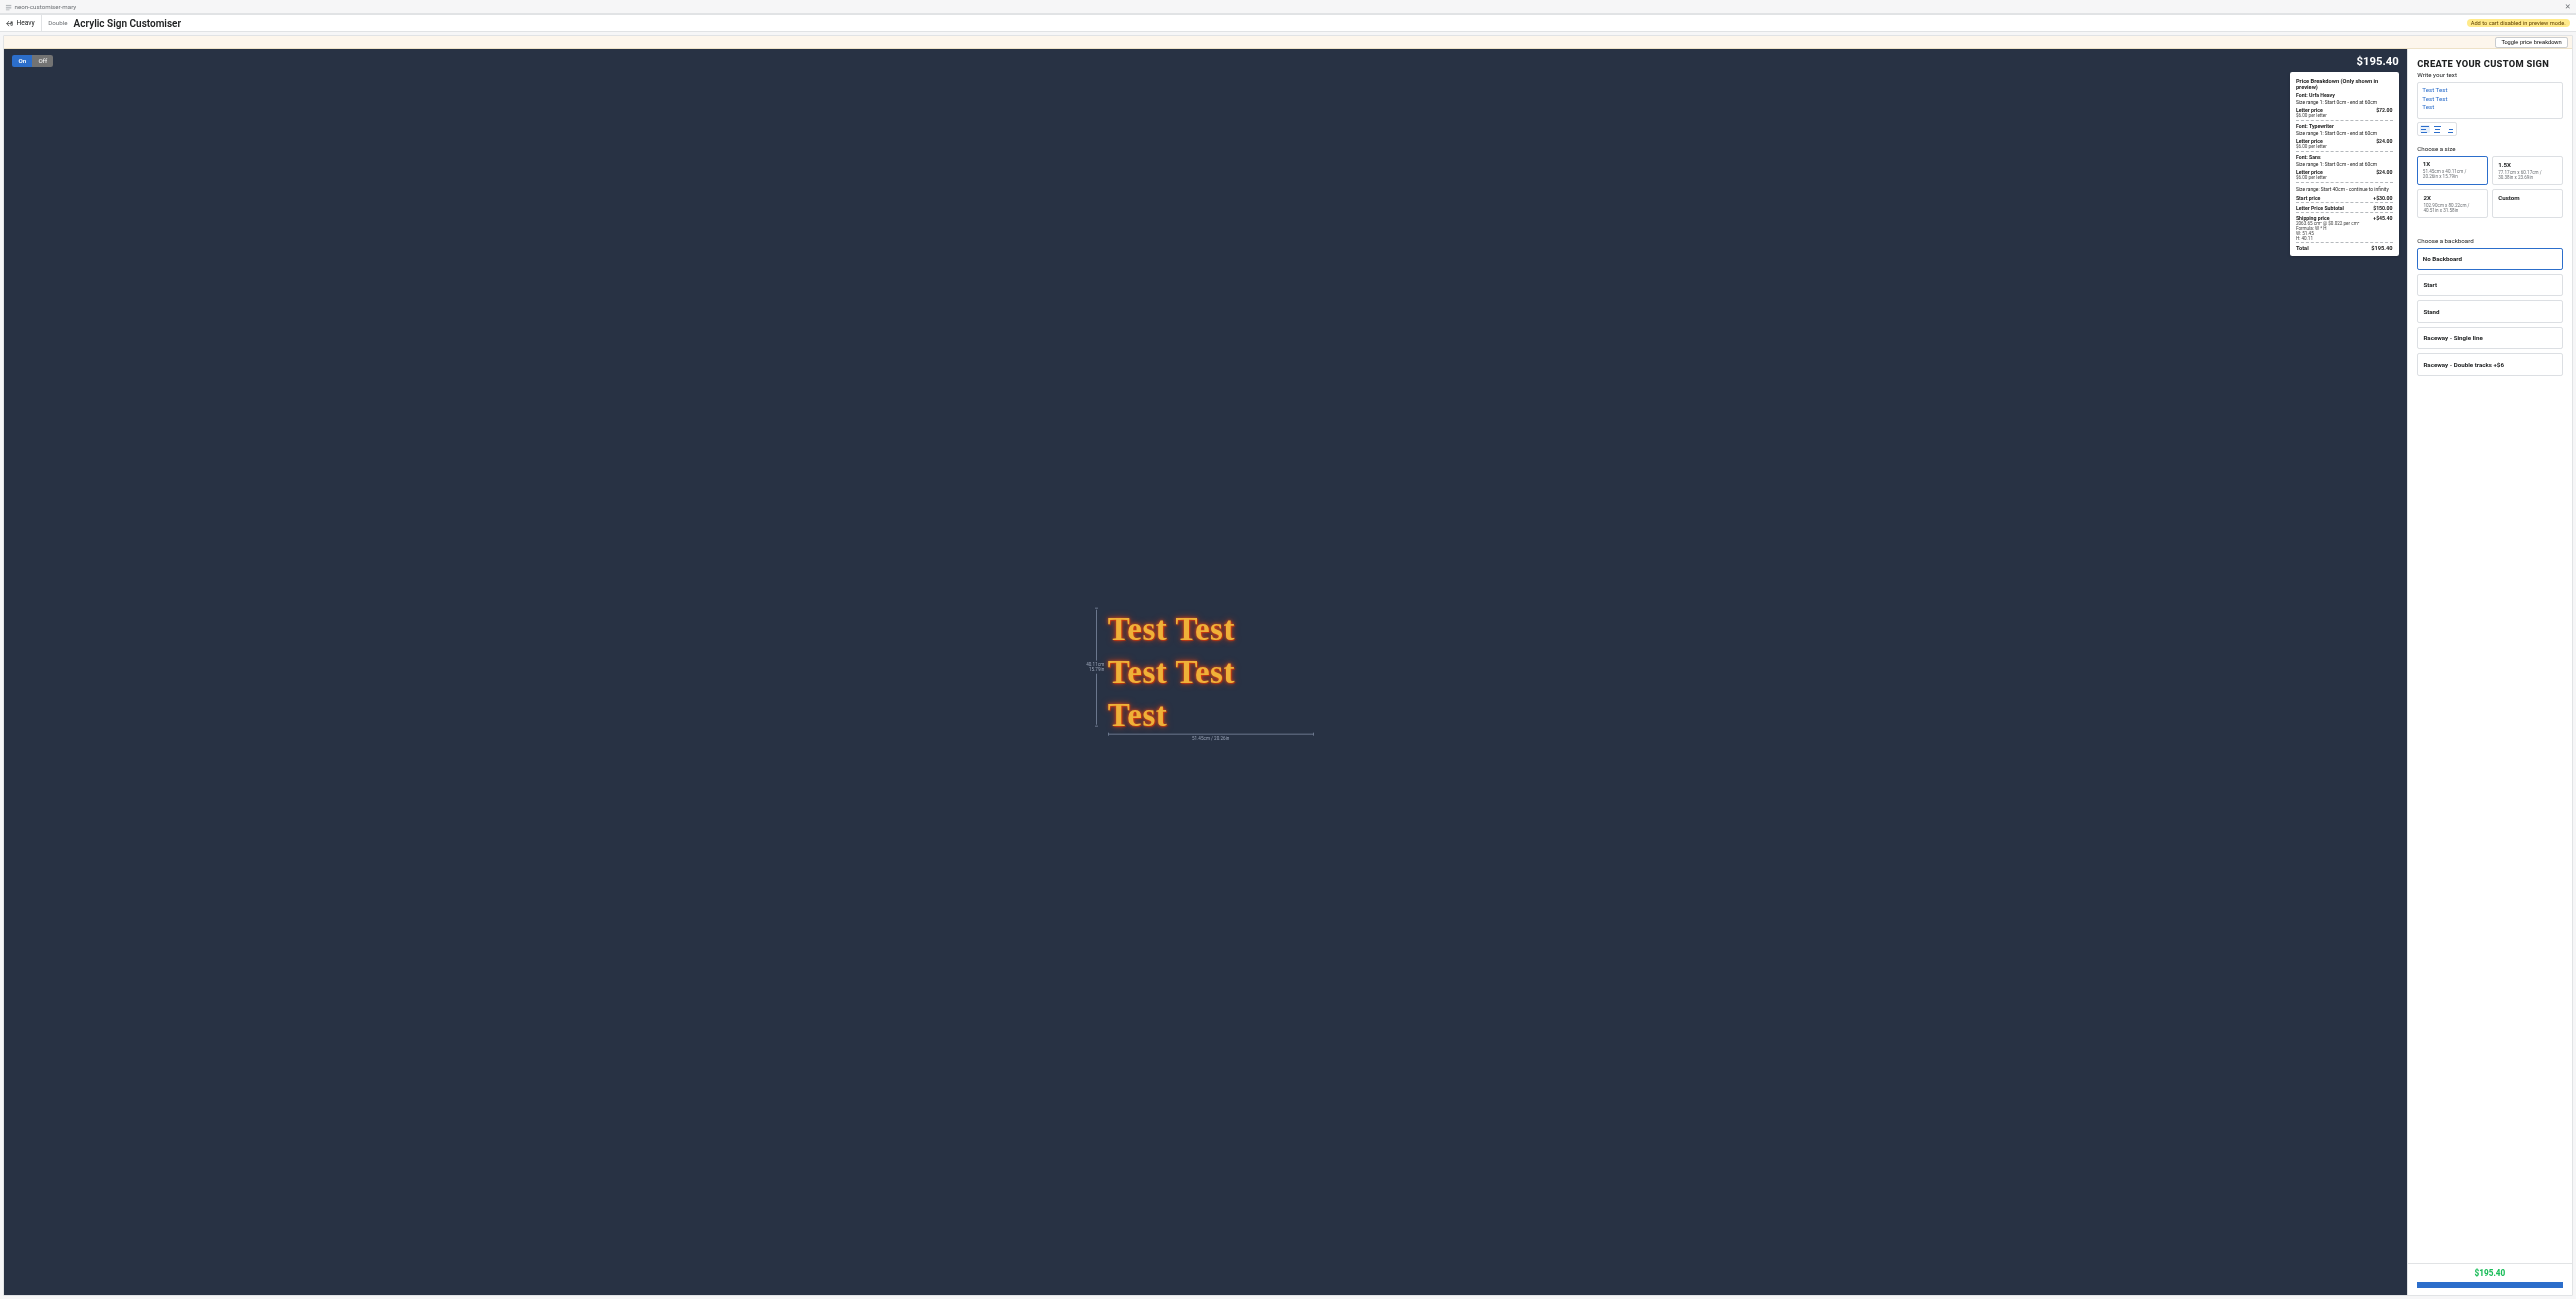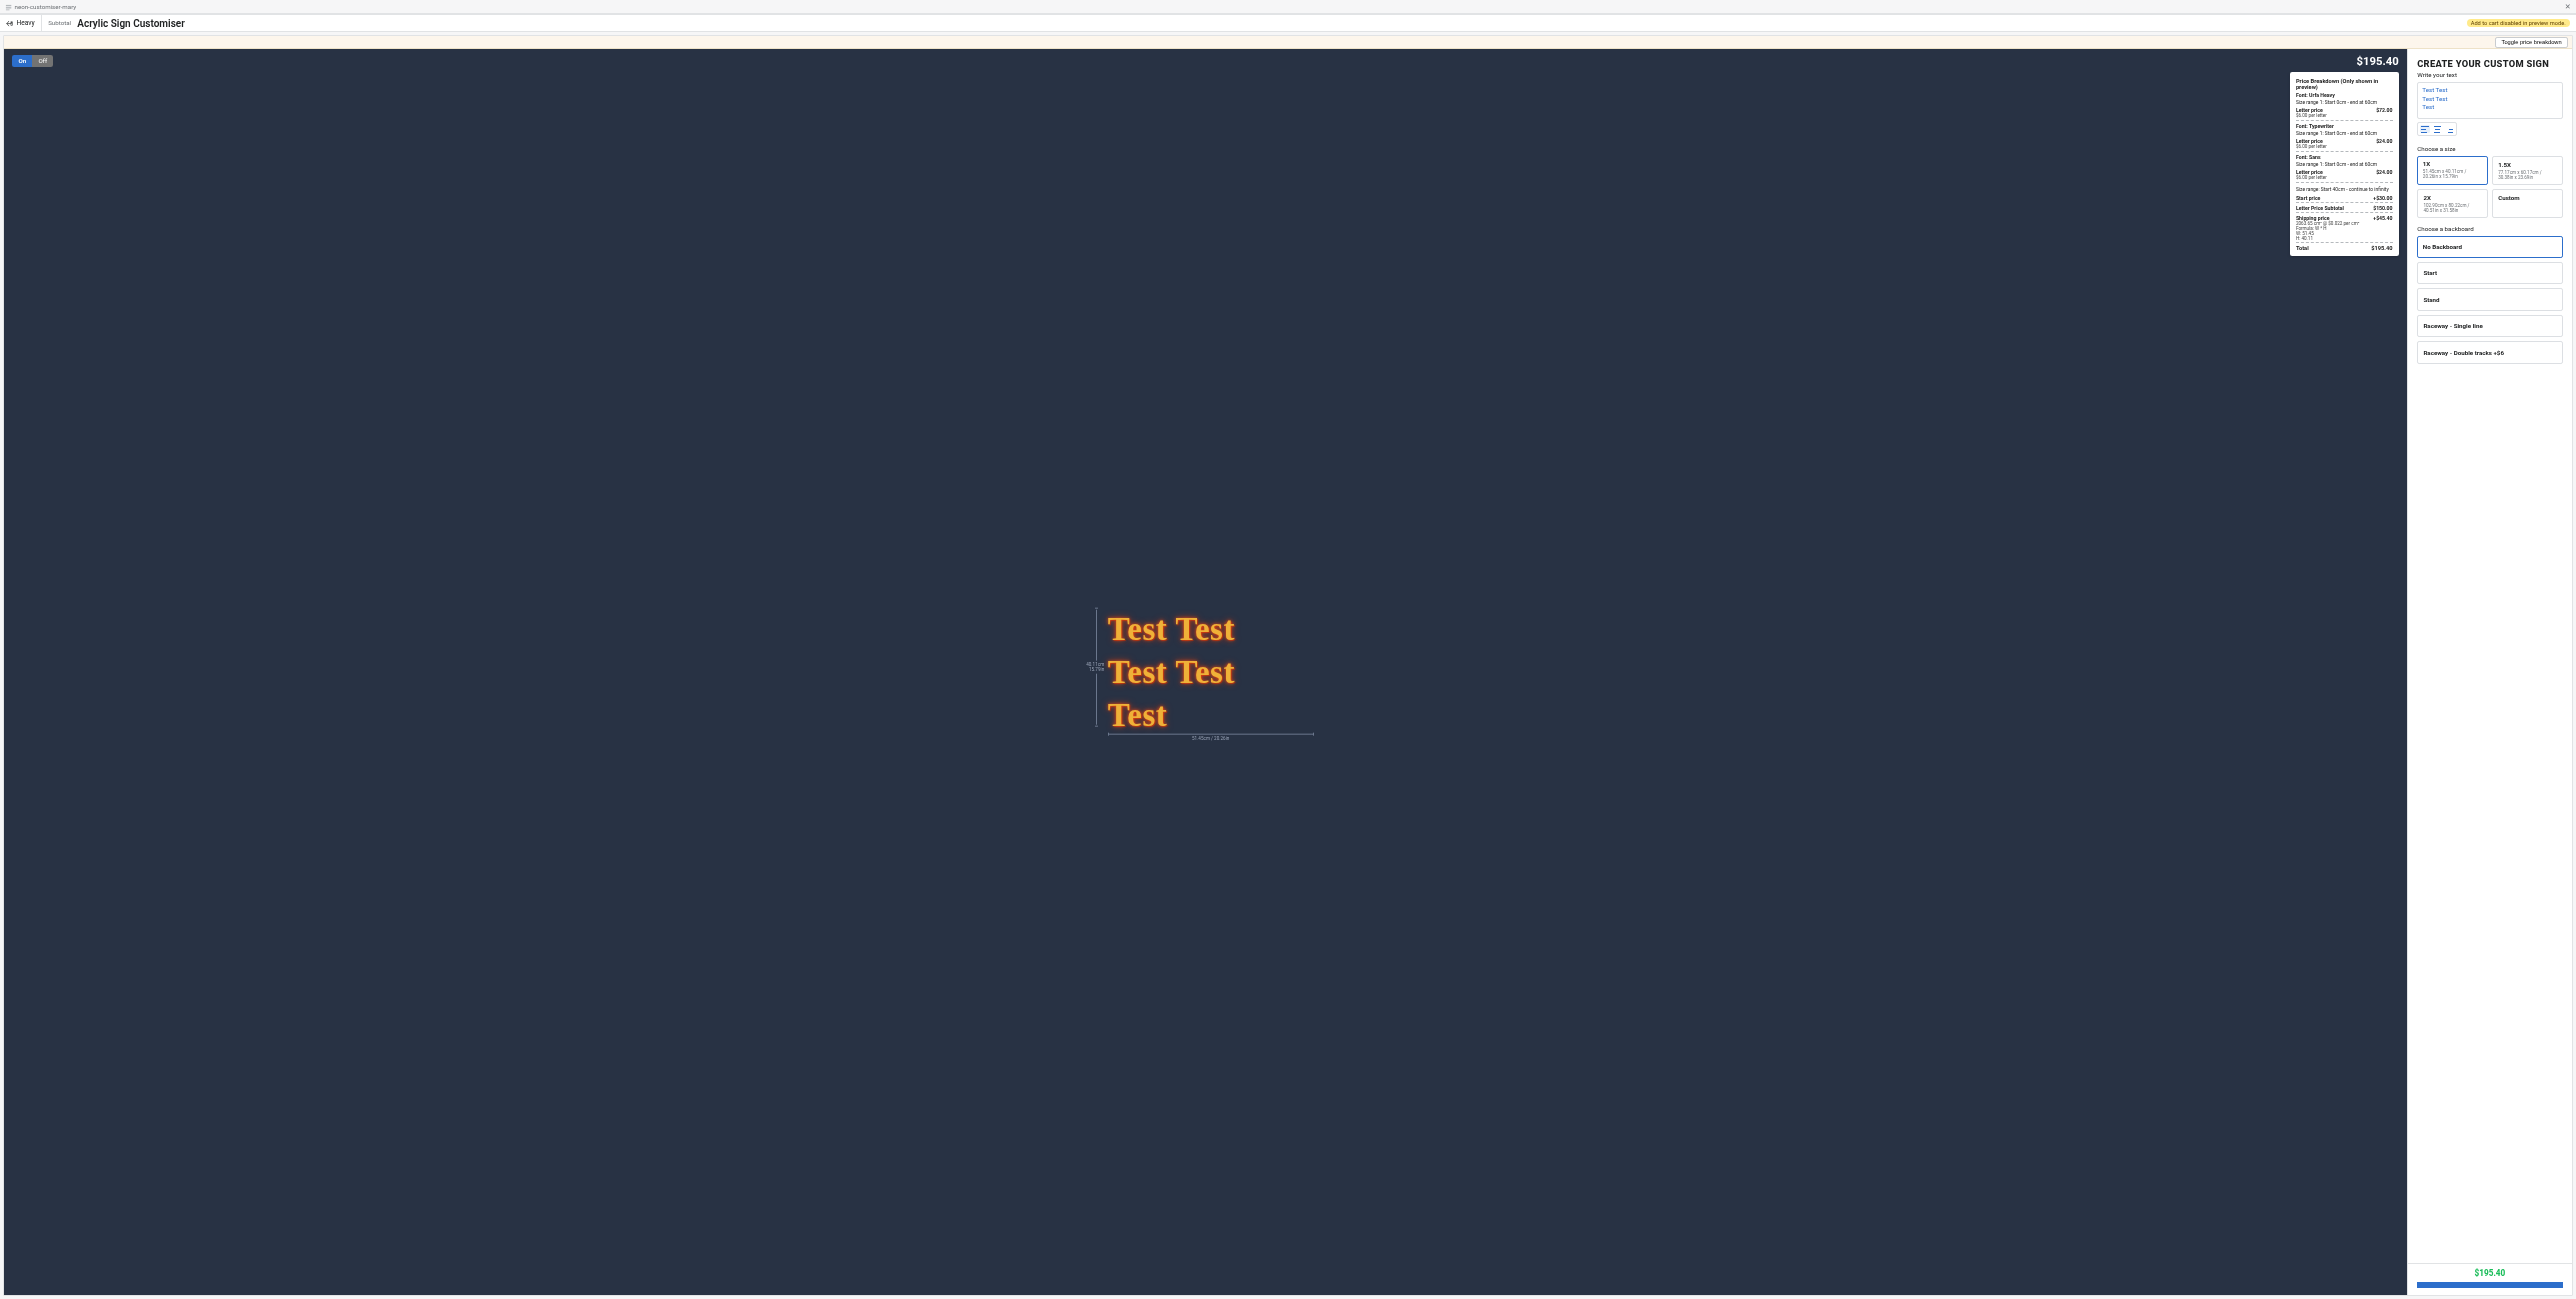--- a/index.html
+++ b/index.html
@@ -195,21 +195,21 @@
   .align-left span:nth-child(3){width:80%;}
   .align-center span{margin:0 auto;}
   .align-center span:nth-child(1){width:90%;}
   .align-center span:nth-child(2){width:60%;}
   .align-center span:nth-child(3){width:80%;}
   .align-right span{margin-left:auto;}
   .align-right span:nth-child(2){width:60%;}
   .align-right span:nth-child(3){width:80%;}
 
   .size-grid {
-    display:grid; grid-template-columns:1fr 1fr; gap:4.1px; margin-bottom:7px;
+    display:grid; grid-template-columns:1fr 1fr; gap:4.1px; margin-bottom:19px;
   }
   .size-card {
     border:0.5px solid #dcdfe3; border-radius:2.1px; padding:4.1px 5.2px; cursor:pointer;
     min-height:24px;
   }
   .size-card.selected { border:1px solid #2c6ecb; padding:3.6px 4.6px;}
   .size-card .sc-label { font-weight:700; font-size:6.2px;}
   .size-card .sc-dims { font-size:4.6px; color:#6d7175; margin-top:1px;}
 
   .backboard-list { display:flex; flex-direction:column; gap:4.1px; margin-bottom:5.2px;}
@@ -250,21 +250,21 @@
 
 <div class="sub-header">
   <div class="sub-left">
     <div class="back-group">
       <svg class="icon" viewBox="0 0 16 16">
           <path d="M6 3 L2 8 L6 13 M2 8 H12" stroke="#202223" stroke-width="1.5" fill="none" stroke-linecap="round"></path>
           <rect x="11" y="4" width="3" height="8" fill="none" stroke="#202223" stroke-width="1.2"></rect>
         </svg>
       <span>Heavy</span>
     </div>
-    <span class="preview-label">Subtotal</span>
+    <span class="preview-label">Double</span>
     <span class="page-title">Acrylic Sign Customiser</span>
   </div>
   <div class="badge-warn">Add to cart disabled in preview mode.</div>
 </div>
 
 <div class="main-wrap">
   <div class="main-panel">
     <div class="top-strip">
       <button class="toggle-btn">Toggle price breakdown</button>
     </div>

